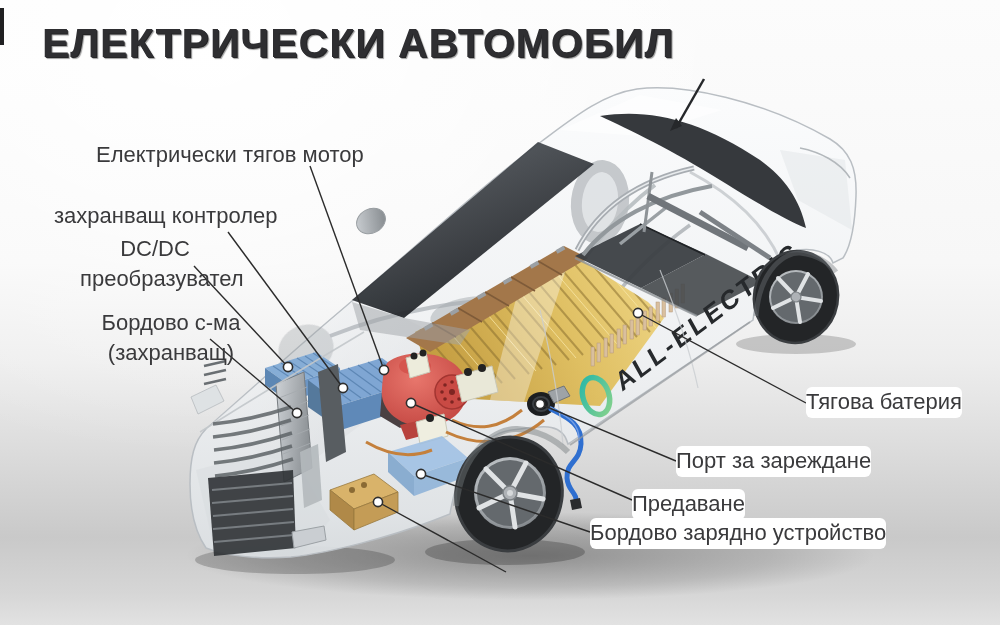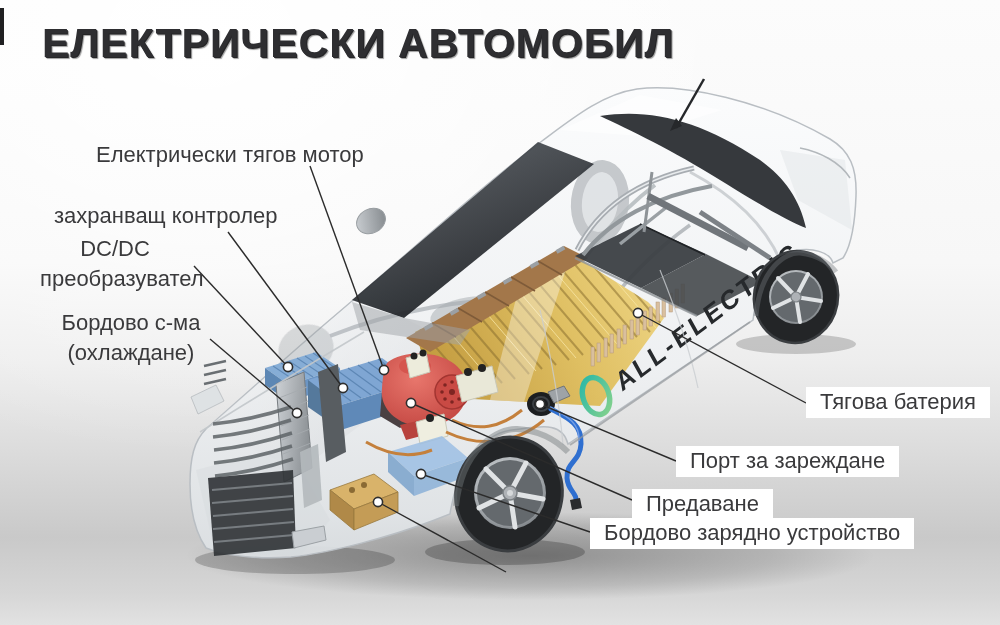--- a/index.html
+++ b/index.html
@@ -12,22 +12,22 @@
   }
   .edge-bar{position:absolute;left:0;top:8px;width:4px;height:37px;background:#202022;}
   .title{
     position:absolute;left:30px;top:8px;margin:12px;
     font-size:41px;font-weight:bold;letter-spacing:1px;color:#2e2e31;
     text-shadow:2px 2px 1px rgba(0,0,0,0.38), 1px 1px 0 #3c3c40;
     white-space:nowrap;
   }
   svg.art{position:absolute;left:0;top:0;}
   .lbl{position:absolute;font-size:22px;line-height:1.15;color:#3a3a3c;white-space:nowrap;}
-  .lbl.boxed{background:#ffffff;padding:2px 14px 4px;}
-  .lbl.centered{text-align:center;white-space:nowrap;}
+  .lbl.boxed{background:#ffffff;padding:2px 0 4px;border-radius:6px;}
+  .lbl.centered{text-align:center;white-space:nowrap;margin-left:40px;}
   .lbl.centered span{display:block;line-height:30px;}
   #lbl-motor{left:96px;top:142px;}
   #lbl-controller{left:54px;top:203px;text-align:center;}
   #lbl-dcdc{left:40px;top:234px;width:150px;}
   #lbl-thermal{left:58px;top:308px;width:146px;}
   #lbl-battery{left:806px;top:387px;}
   #lbl-port{left:676px;top:446px;}
   #lbl-trans{left:632px;top:489px;}
   #lbl-charger{left:590px;top:518px;}
   #lbl-aux{left:506px;top:558px;}
@@ -405,20 +405,20 @@
   </svg>
 
   <div class="lbl" id="lbl-motor">Електрически тягов мотор</div>
   <div class="lbl" id="lbl-controller">захранващ контролер</div>
   <div class="lbl centered" id="lbl-dcdc">
     <span>DC/DC</span>
     <span>преобразувател</span>
   </div>
   <div class="lbl centered" id="lbl-thermal">
     <span>Бордово с-ма</span>
-    <span>(охлаждане)</span>
+    <span>(захранващ)</span>
   </div>
   <div class="lbl boxed" id="lbl-battery">Тягова батерия</div>
   <div class="lbl boxed" id="lbl-port">Порт за зареждане</div>
   <div class="lbl boxed" id="lbl-trans">Предаване</div>
   <div class="lbl boxed" id="lbl-charger">Бордово зарядно устройство</div>
 
 </div>
 
 </body></html>

